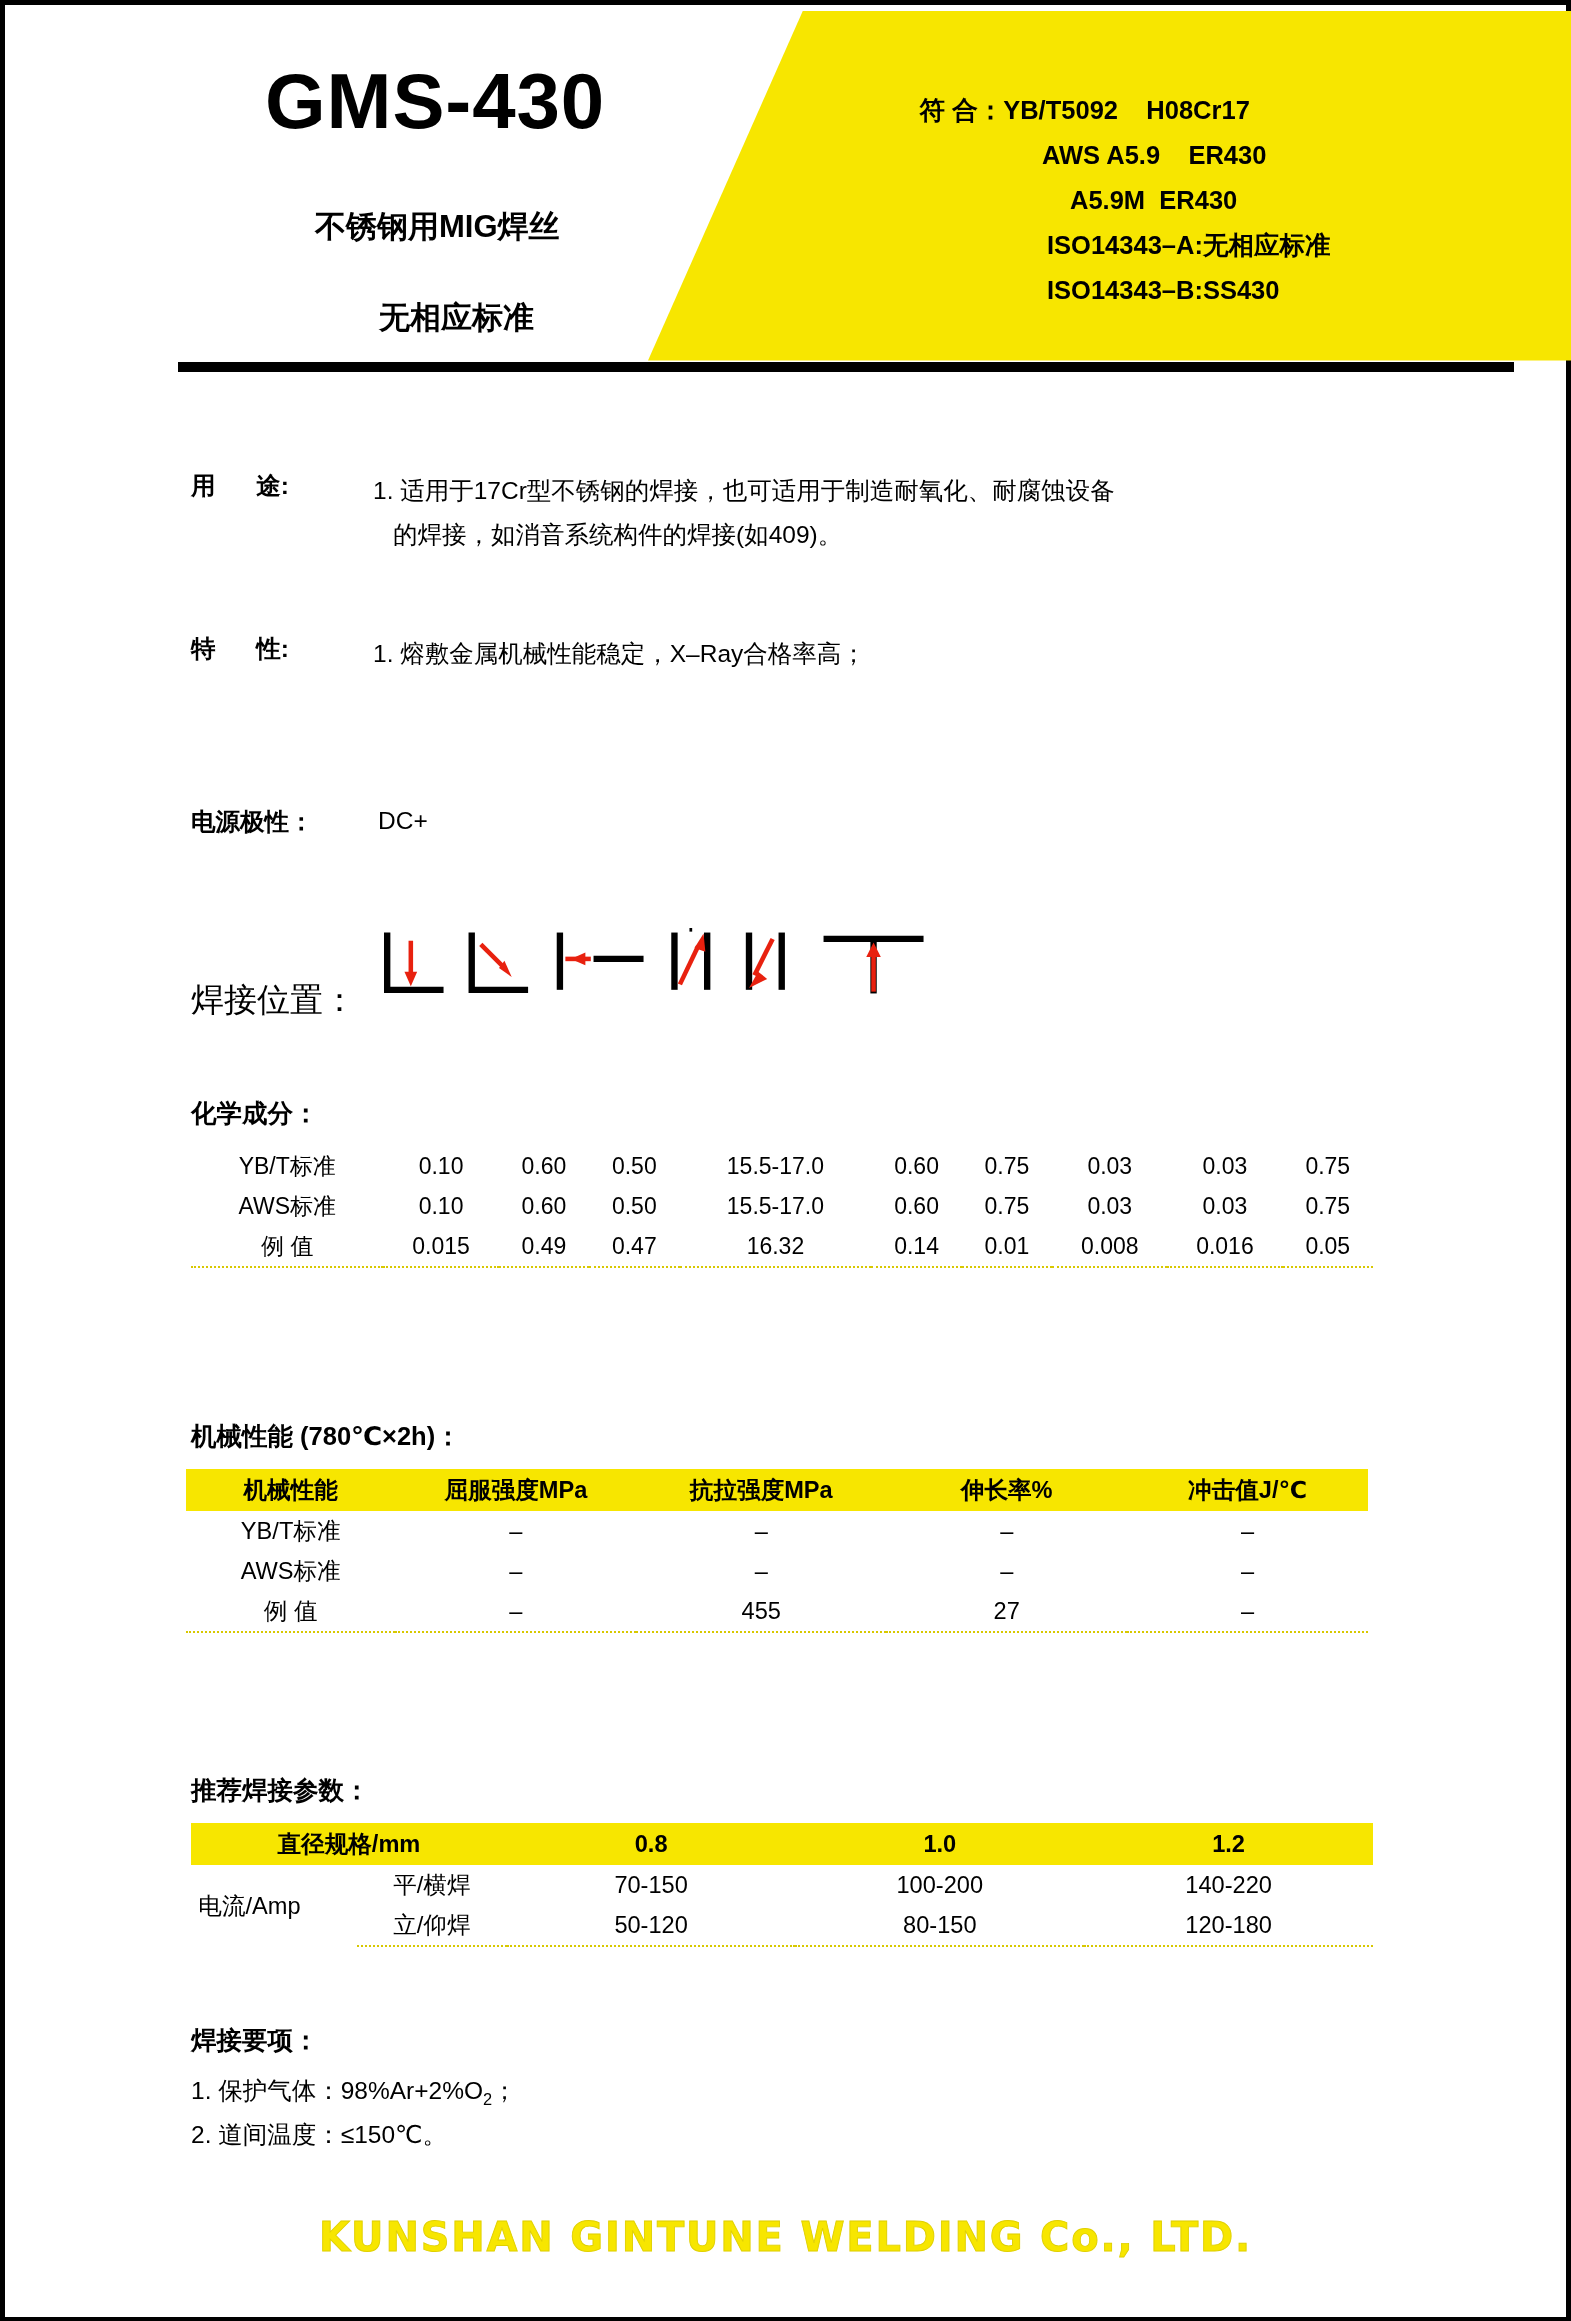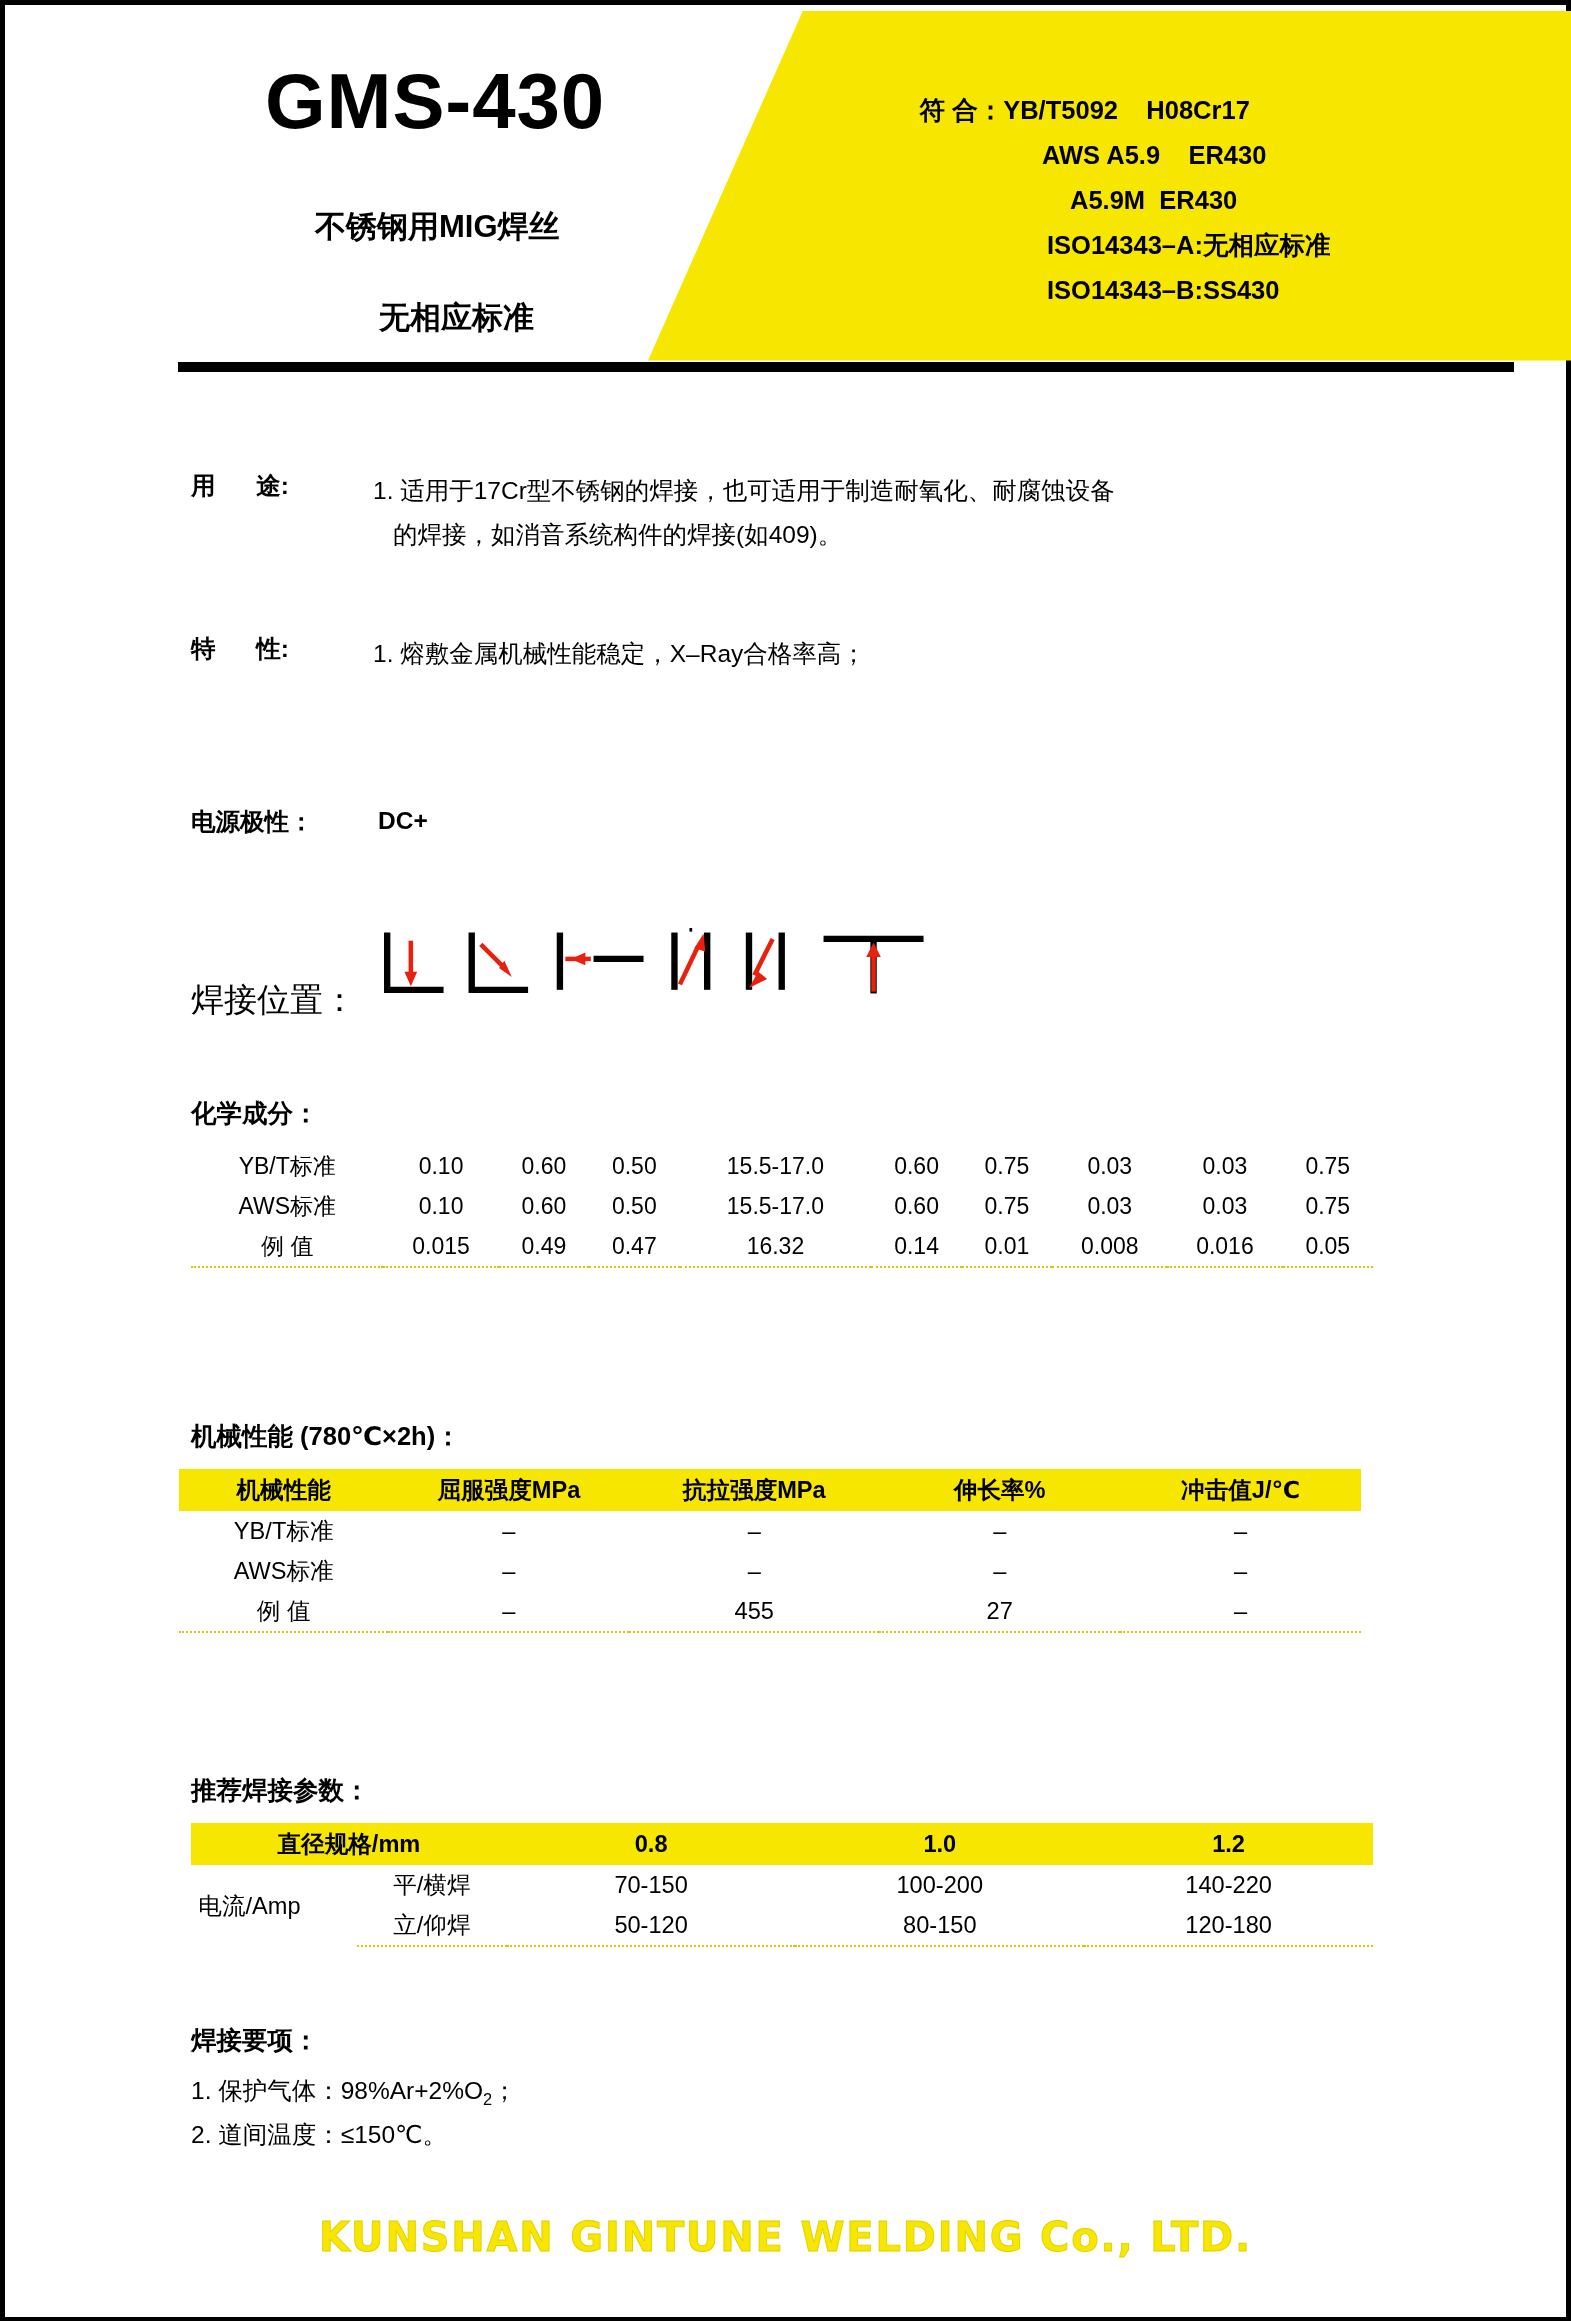--- a/index.html
+++ b/index.html
@@ -51,21 +51,21 @@
   .std-line.l3{padding-left:141px;}
   .std-line.l4{padding-left:141px;}
   .header-rule{
     position:absolute;left:173px;top:357px;width:1336px;height:10px;background:#000;
   }
   .use-label{position:absolute;left:186px;top:464px;font-size:24.5px;font-weight:bold;white-space:pre;}
   .use-body{position:absolute;left:368px;top:464px;width:1136px;font-size:24.5px;line-height:44px;}
   .feat-label{position:absolute;left:186px;top:627px;font-size:24.5px;font-weight:bold;white-space:pre;}
   .feat-body{position:absolute;left:368px;top:627px;width:1146px;font-size:24.5px;line-height:44px;}
   .pol-label{position:absolute;left:186px;top:800px;font-size:24.5px;font-weight:bold;}
-  .pol-val{position:absolute;left:373px;top:802px;font-size:24.5px;font-weight:bold;}
+  .pol-val{position:absolute;left:373px;top:802px;font-size:24.5px;font-weight:normal;}
   .pos-label{position:absolute;left:186px;top:973px;font-size:33px;font-weight:normal;}
   .pos-icons{position:absolute;left:373px;top:923px;width:582px;height:100px;}
   .chem-title{position:absolute;left:186px;top:1091px;font-size:25.5px;font-weight:bold;}
   .mech-title{position:absolute;left:186px;top:1414px;font-size:25.5px;font-weight:bold;}
   .par-title{position:absolute;left:186px;top:1768px;font-size:25.5px;font-weight:bold;}
   .notes-title{position:absolute;left:186px;top:2018px;font-size:25.5px;font-weight:bold;}
   .notes-body{position:absolute;left:186px;top:2068px;font-size:24.5px;line-height:36px;}
   sub{font-size:16.4px;}
   
   table{border-collapse:collapse;font-size:23.6px;}
@@ -78,21 +78,21 @@
     text-align:center;height:38px;
   }
   .dotted-bottom{
     border-bottom:2.7px dotted #d8c800;
   }
   
   #chem{left:186px;top:1141px;width:1182px;}
   #chem td{font-size:23px;}
   #chem .hdr-row td{font-size:23px;}
   
-  #mech{left:174px;top:1464px;width:1182px;}
+  #mech{left:181px;top:1464px;width:1182px;}
   #mech td{font-size:23.6px;}
   
   #par{left:186px;top:1818px;width:1182px;}
   #par td{font-size:23.6px;}
   #par .hdr-row td{font-size:23.6px;}
   .footer{
     position:absolute;left:0;right:0;top:2209px;text-align:center;
     font-size:40px;font-weight:bold;color:#f7e600;
     font-family:"DejaVu Sans",sans-serif;letter-spacing:1.8px;
     -webkit-text-stroke:0.9px #e0d000;

